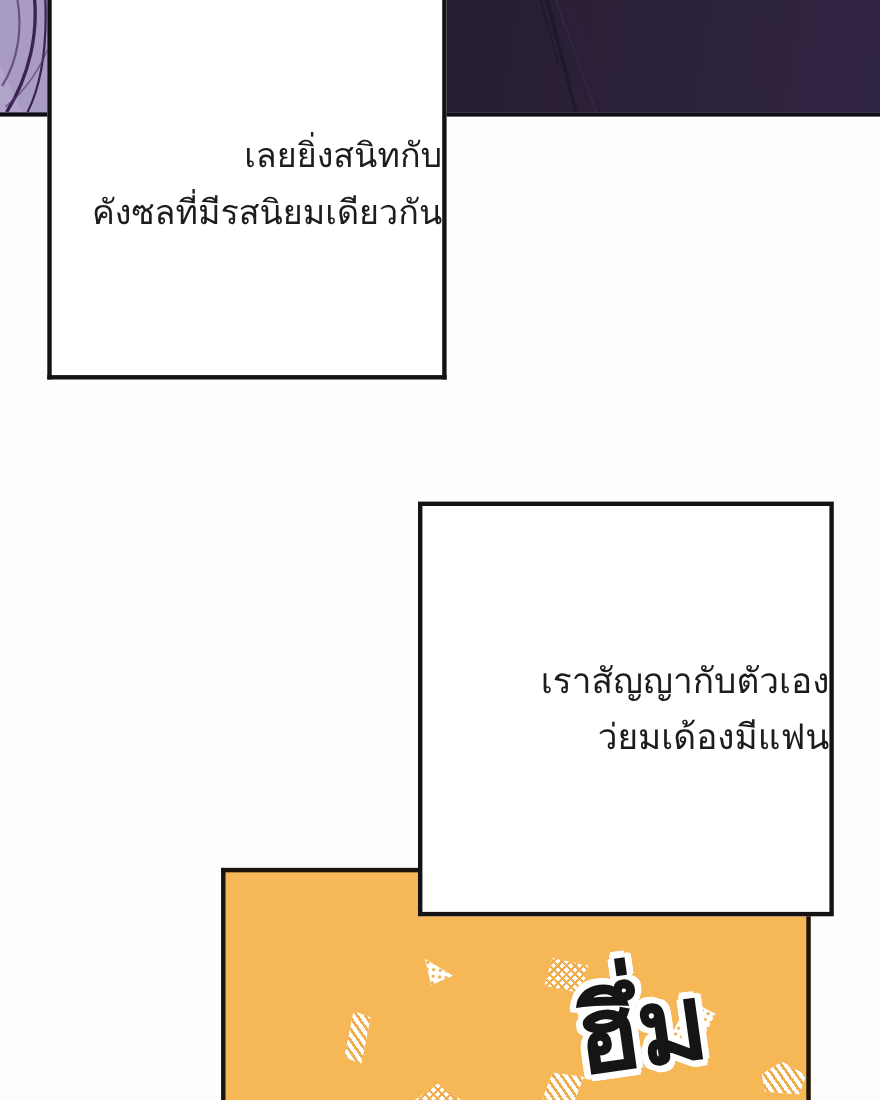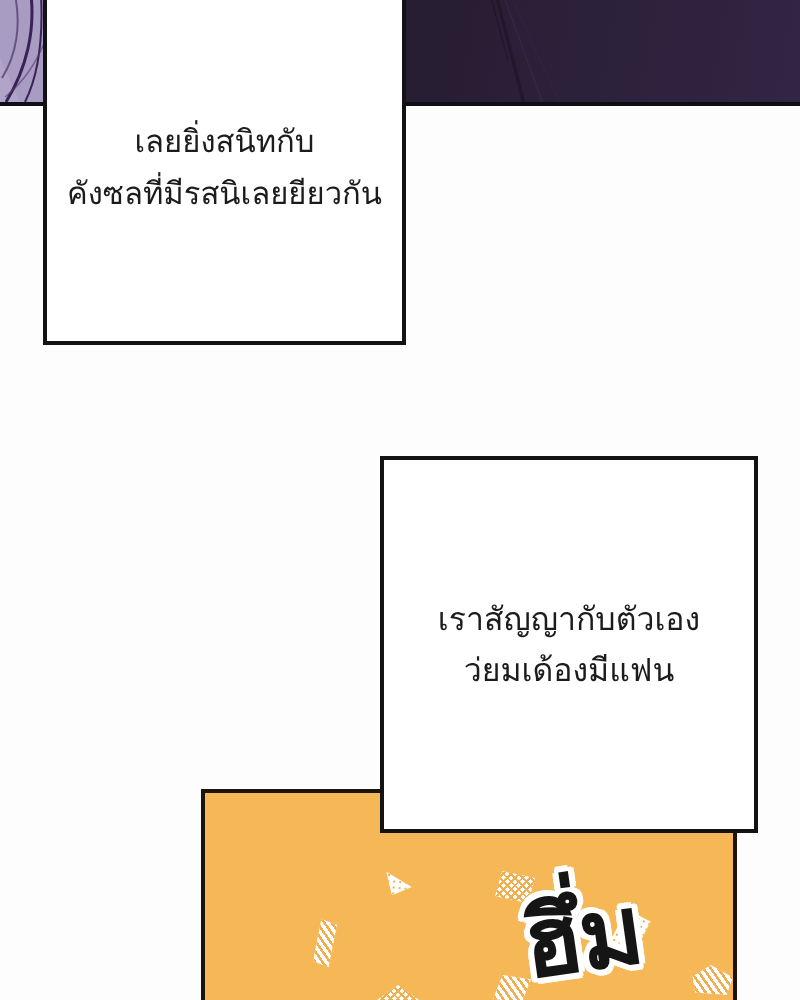--- a/index.html
+++ b/index.html
@@ -27,21 +27,21 @@
 
   
   .bubble{
     position:absolute;background:#ffffff;border:4px solid #131313;
     display:flex;align-items:center;justify-content:center;
     z-index:3;
   }
   .bubble-1{left:43px;top:-5px;width:363px;height:350px;border-top:none;}
   .bubble-2{left:380px;top:456px;width:378px;height:377px;}
   .bubble-text{
-    width:100%;text-align:center;color:#1c1c1c;
+    width:100%;text-align:right;color:#1c1c1c;
     font-size:31px;line-height:52px;white-space:nowrap;
   }
   .bubble-2 .bubble-text{font-size:32px;line-height:51px;}
   .bubble-text span{display:block;}
 
   
   .orange-panel{
     position:absolute;left:201px;top:789px;width:536px;height:215px;
     background:#f6b757;
     border:4px solid #1a140d;border-bottom:none;
@@ -120,21 +120,21 @@
     <div class="confetti cf-dots cf-rect-dotted"></div>
     <div class="confetti cf-cross cf-diamond-bl"></div>
     <div class="confetti cf-stripes cf-para-bottom"></div>
     <div class="confetti cf-stripes cf-hex-right"></div>
     <div class="sfx">ฮึ่ม</div>
   </div>
 
   <div class="bubble bubble-1">
     <div class="bubble-text">
       <span>เลยยิ่งสนิทกับ</span>
-      <span>คังซลที่มีรสนิเลยยียวกัน</span>
+      <span>คังซลที่มีรสนิยมเดียวกัน</span>
     </div>
   </div>
 
   <div class="bubble bubble-2">
     <div class="bubble-text">
       <span>เราสัญญากับตัวเอง</span>
       <span>ว่ยมเด้องมีแฟน</span>
     </div>
   </div>
 

